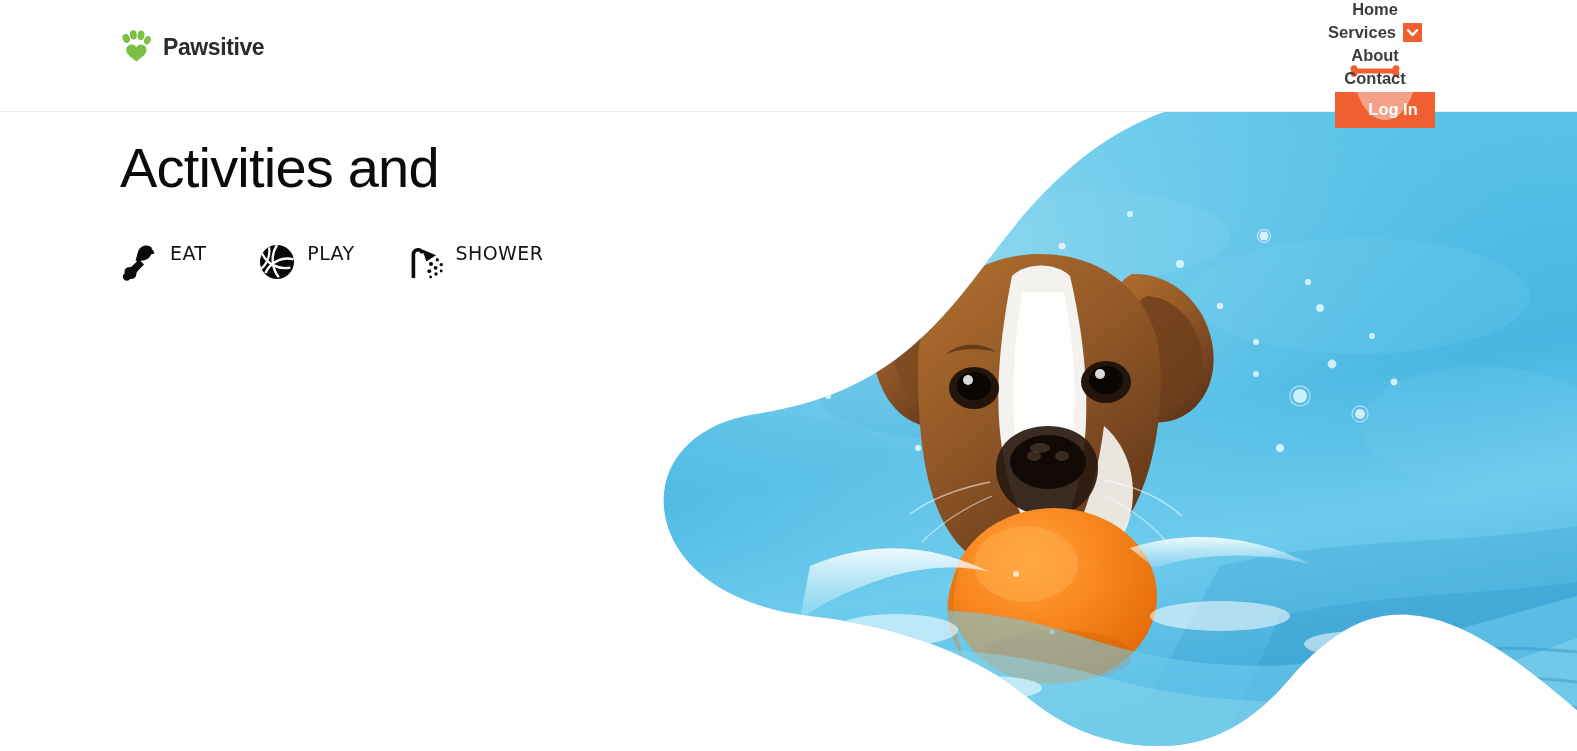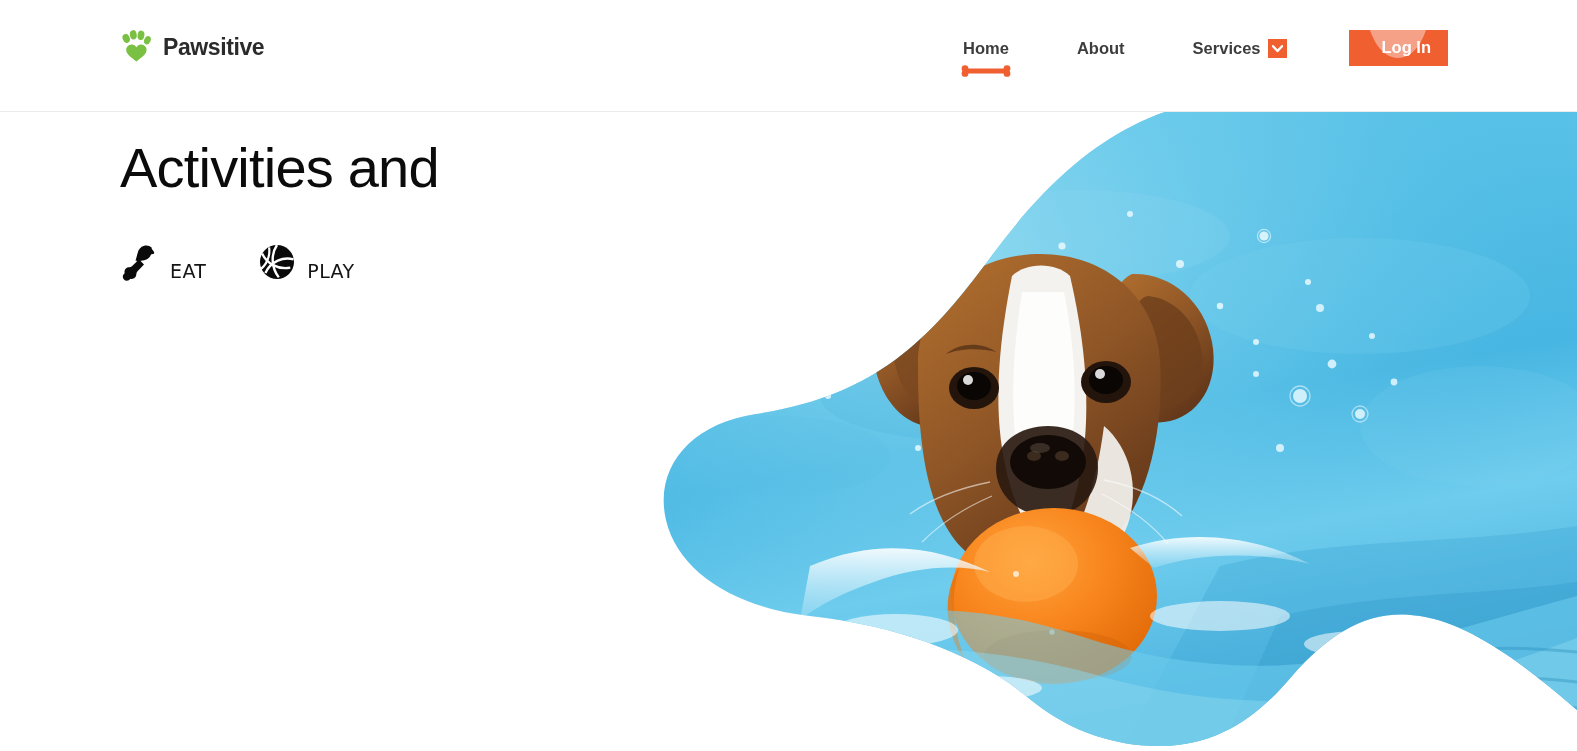--- a/index.html
+++ b/index.html
@@ -22,21 +22,21 @@
     display:flex; align-items:center; gap:11px;
   }
   .brand-mark { width:32px; height:34px; display:block; }
   .brand-name {
     font-size:23px; font-weight:bold; color:#2b2b2b;
     letter-spacing:-0.4px; line-height:1;
   }
 
   .nav {
     position:absolute; right:129px; top:0; height:96px;
-    display:flex; align-items:center; gap:16px;
+    display:flex; align-items:center; gap:4px;flex-direction:column;
   }
   .nav-item {
     position:relative;
     display:flex; align-items:center; gap:7px;
     font-size:16.5px; font-weight:bold; color:#3d3d3d;
     padding:0 26px; height:96px;
     cursor:pointer; white-space:nowrap;
   }
   .nav-item.is-active { color:#3d3d3d; }
   .nav-underline {
@@ -84,21 +84,21 @@
   .hero-sub {
     margin-top:42px;
     font-size:17px; line-height:1.55; color:#2f2f2f;
     max-width:520px;
   }
 
   .features {
     margin-top:42px;
     display:flex; align-items:center; gap:51px;
   }
-  .feature { display:flex; align-items:flex-end; gap:10px; cursor:pointer; }
+  .feature { display:flex; align-items:flex-start; gap:10px; cursor:pointer; }
   .feature-icon { width:40px; height:40px; display:block; flex:0 0 auto; }
   .feature-label {
     font-size:19px; color:#141414; letter-spacing:0.4px;
     font-family:"DejaVu Sans", sans-serif;
   }
 
   
   .hero-media {
     position:absolute; right:0; top:0;
     width:917px; height:655px;
@@ -135,33 +135,36 @@
             <rect x="8" y="3.4" width="40" height="5.2" rx="2.6" fill="#ef5f30"></rect>
             <circle cx="7" cy="3.6" r="3.4" fill="#ef5f30"></circle>
             <circle cx="7" cy="8.4" r="3.4" fill="#ef5f30"></circle>
             <circle cx="49" cy="3.6" r="3.4" fill="#ef5f30"></circle>
             <circle cx="49" cy="8.4" r="3.4" fill="#ef5f30"></circle>
           </svg>
         </span>
       </div>
 
       <div class="nav-item">
-        <span>About</span>
-      </div>
-
-      <div class="nav-item">
         <span>Services</span>
         <span class="caret">
           <svg viewBox="0 0 19 19" width="19" height="19" aria-hidden="true">
             <path d="M5 7.2 L9.5 12 L14 7.2" fill="none" stroke="#ffffff" stroke-width="2.4" stroke-linecap="round" stroke-linejoin="round"></path>
           </svg>
         </span>
       </div>
 
-
+      <div class="nav-item">
+        <span>About</span>
+      </div>
+
+
+      <div class="nav-item">
+        <span>Contact</span>
+      </div>
 
       <div class="login-wrap">
         <button class="login-btn">
           <span class="login-blob"></span>
           <span class="login-label">Log In</span>
         </button>
       </div>
 
     </nav>
   </header>
@@ -193,20 +196,37 @@
               <circle cx="20" cy="20" r="17" fill="#0a0a0a"></circle>
               <path d="M20 3c-3 4.5-4.5 10-4.3 15.6.2 6.1 2.4 11.9 6.1 16.8" fill="none" stroke="#ffffff" stroke-width="2.4"></path>
               <path d="M36.6 17.3c-5.2-1.4-10.8-1-15.8 1.3-5.5 2.5-9.9 6.9-12.4 12.3" fill="none" stroke="#ffffff" stroke-width="2.4"></path>
               <path d="M5.1 11.6c2.3 4.9 6.1 8.9 11 11.5 5.3 2.8 11.4 3.6 17.2 2.5" fill="none" stroke="#ffffff" stroke-width="2.4"></path>
               <path d="M12.1 5.4c.6 4.3.1 8.8-1.7 12.9-1.7 4-4.5 7.4-8 9.8" fill="none" stroke="#ffffff" stroke-width="2.2"></path>
             </svg>
           </span>
           <span class="feature-label">PLAY</span>
         </div>
 
+        <div class="feature">
+          <span class="feature-icon">
+            <svg viewBox="0 0 40 40" width="40" height="40" aria-hidden="true">
+              <path d="M5.6 36V12.5c0-3.6 2.9-6.5 6.5-6.5 3.1 0 5.6 2.2 6.2 5.1l-3.5.7c-.3-1.3-1.4-2.3-2.7-2.3-1.6 0-2.9 1.3-2.9 2.9V36z" fill="#0a0a0a"></path>
+              <path d="M16.4 7.6 30 13.3l-9.7 6.3z" fill="#0a0a0a"></path>
+              <circle cx="25.0" cy="22.0" r="2.0" fill="#0a0a0a"></circle>
+              <circle cx="31.3" cy="17.8" r="1.7" fill="#0a0a0a"></circle>
+              <circle cx="35.3" cy="22.6" r="1.7" fill="#0a0a0a"></circle>
+              <circle cx="29.6" cy="25.8" r="1.9" fill="#0a0a0a"></circle>
+              <circle cx="23.3" cy="29.2" r="1.9" fill="#0a0a0a"></circle>
+              <circle cx="30.0" cy="32.0" r="1.7" fill="#0a0a0a"></circle>
+              <circle cx="35.2" cy="29.0" r="1.4" fill="#0a0a0a"></circle>
+              <circle cx="24.6" cy="35.0" r="1.4" fill="#0a0a0a"></circle>
+            </svg>
+          </span>
+          <span class="feature-label">SHOWER</span>
+        </div>
 
       </div>
     </div>
 
     <div class="hero-media">
       <svg viewBox="0 0 917 655" width="917" height="655" aria-hidden="true">
         <defs>
           <clipPath id="blobClip">
             <path d="M917 0 L600 0 C470 0 392 78 330 162 C268 246 214 300 96 318
                      C30 328 -6 372 6 424 C18 476 76 512 150 520

